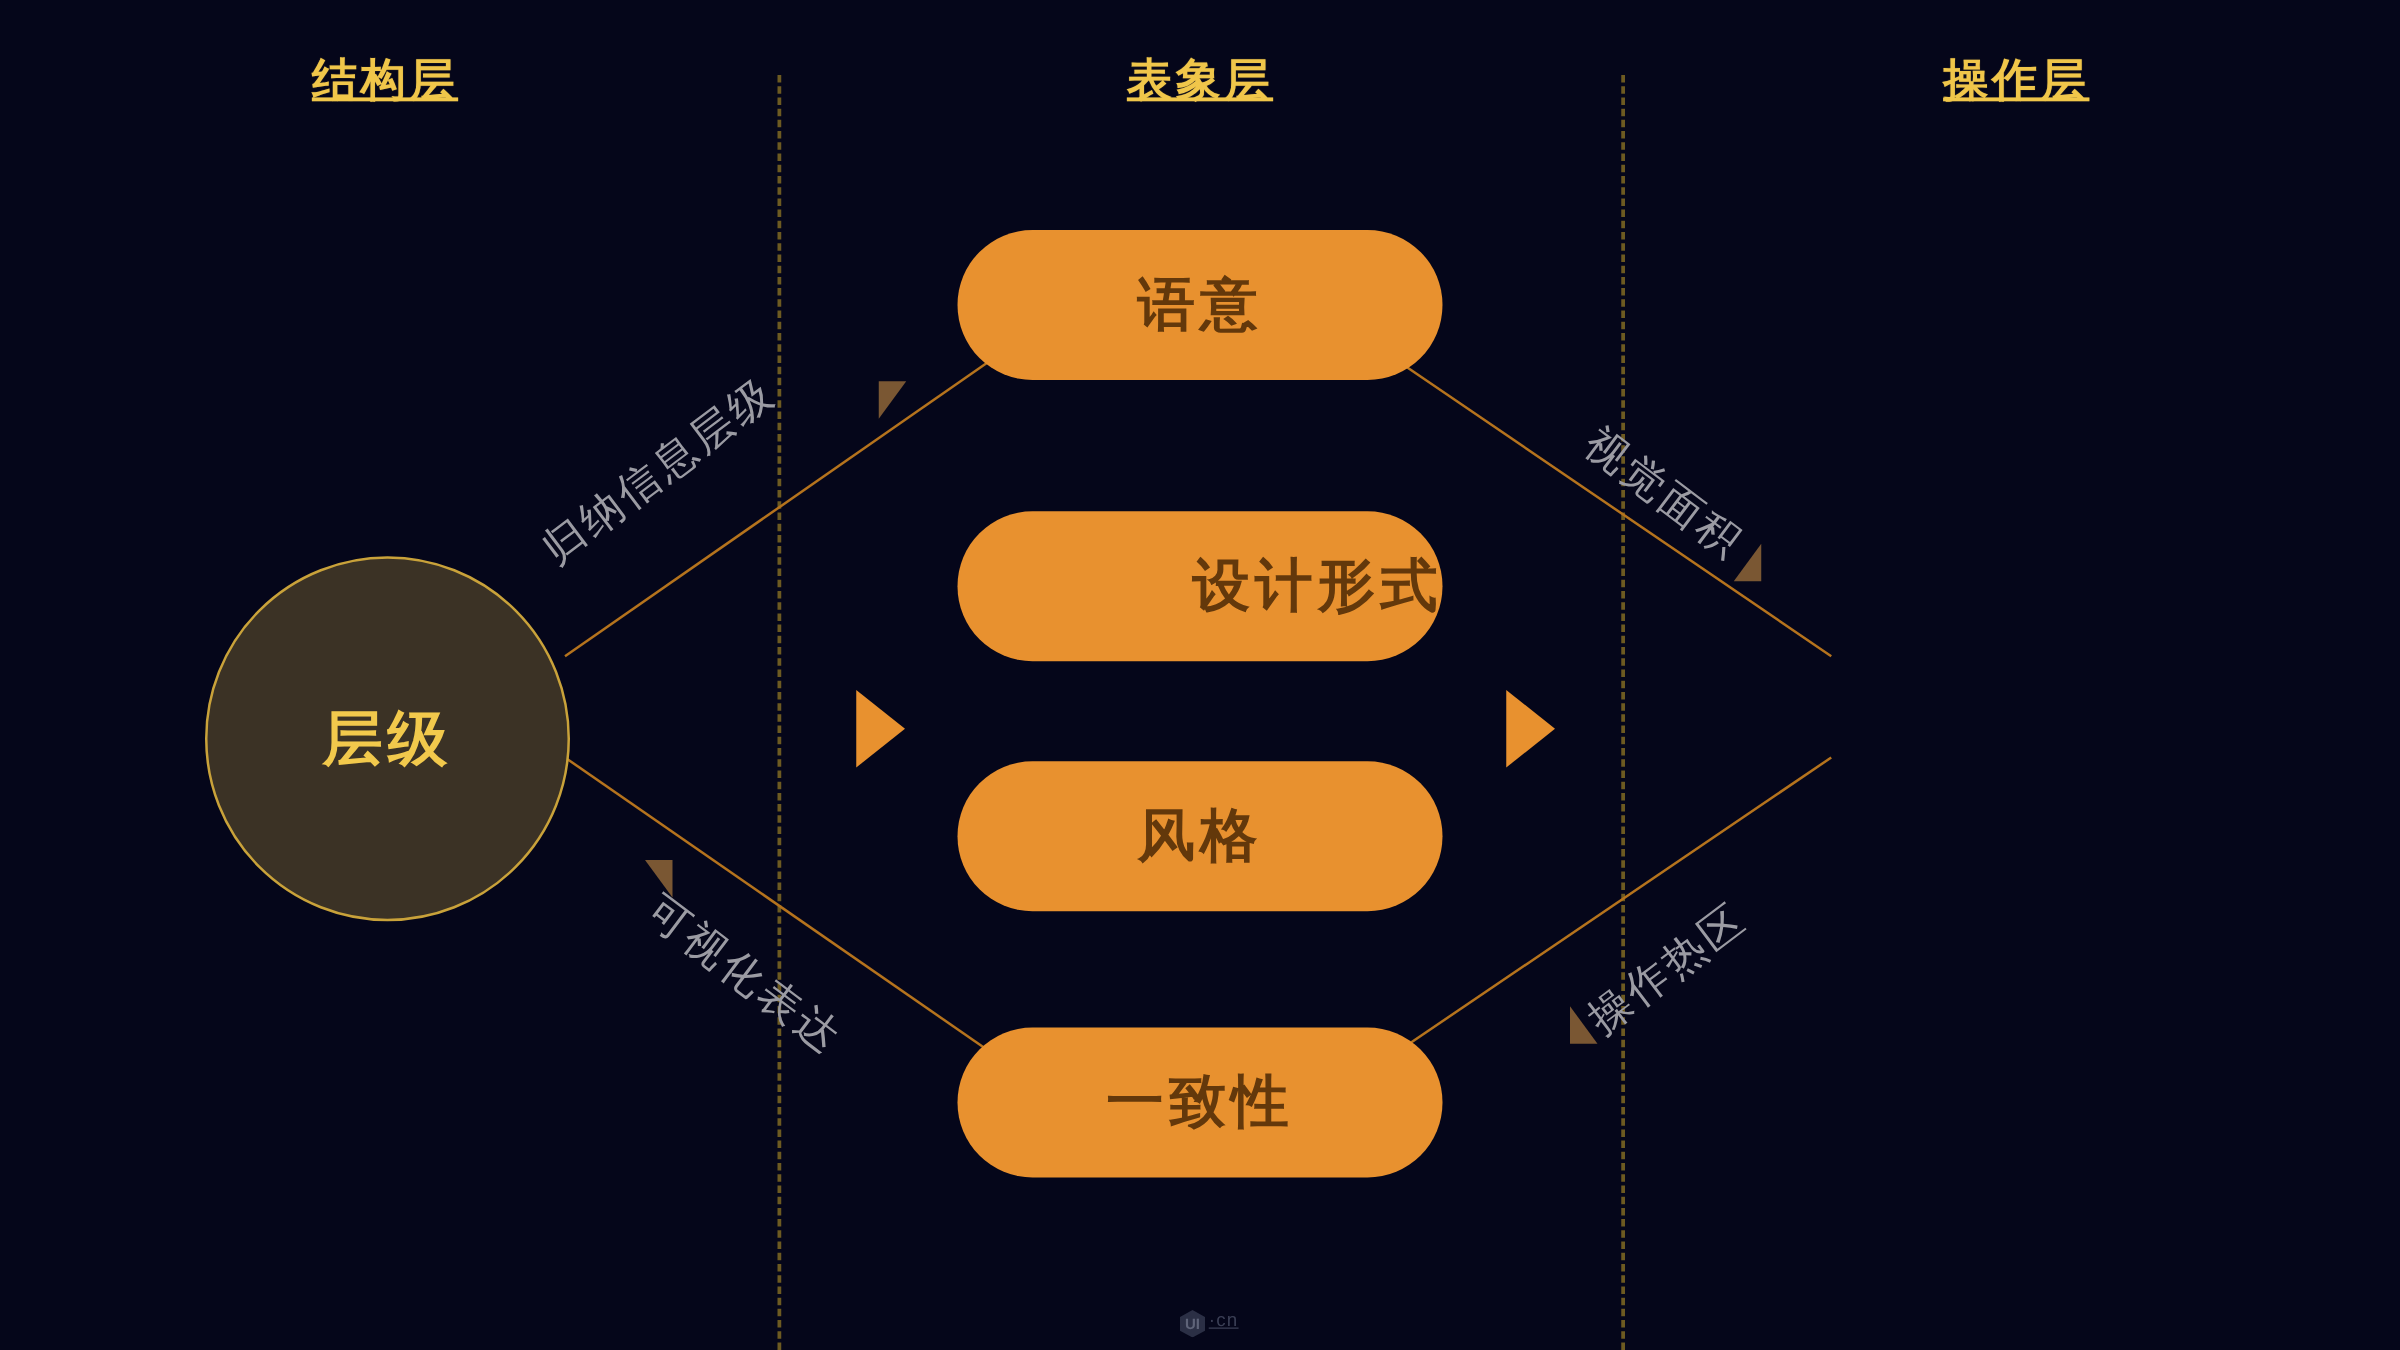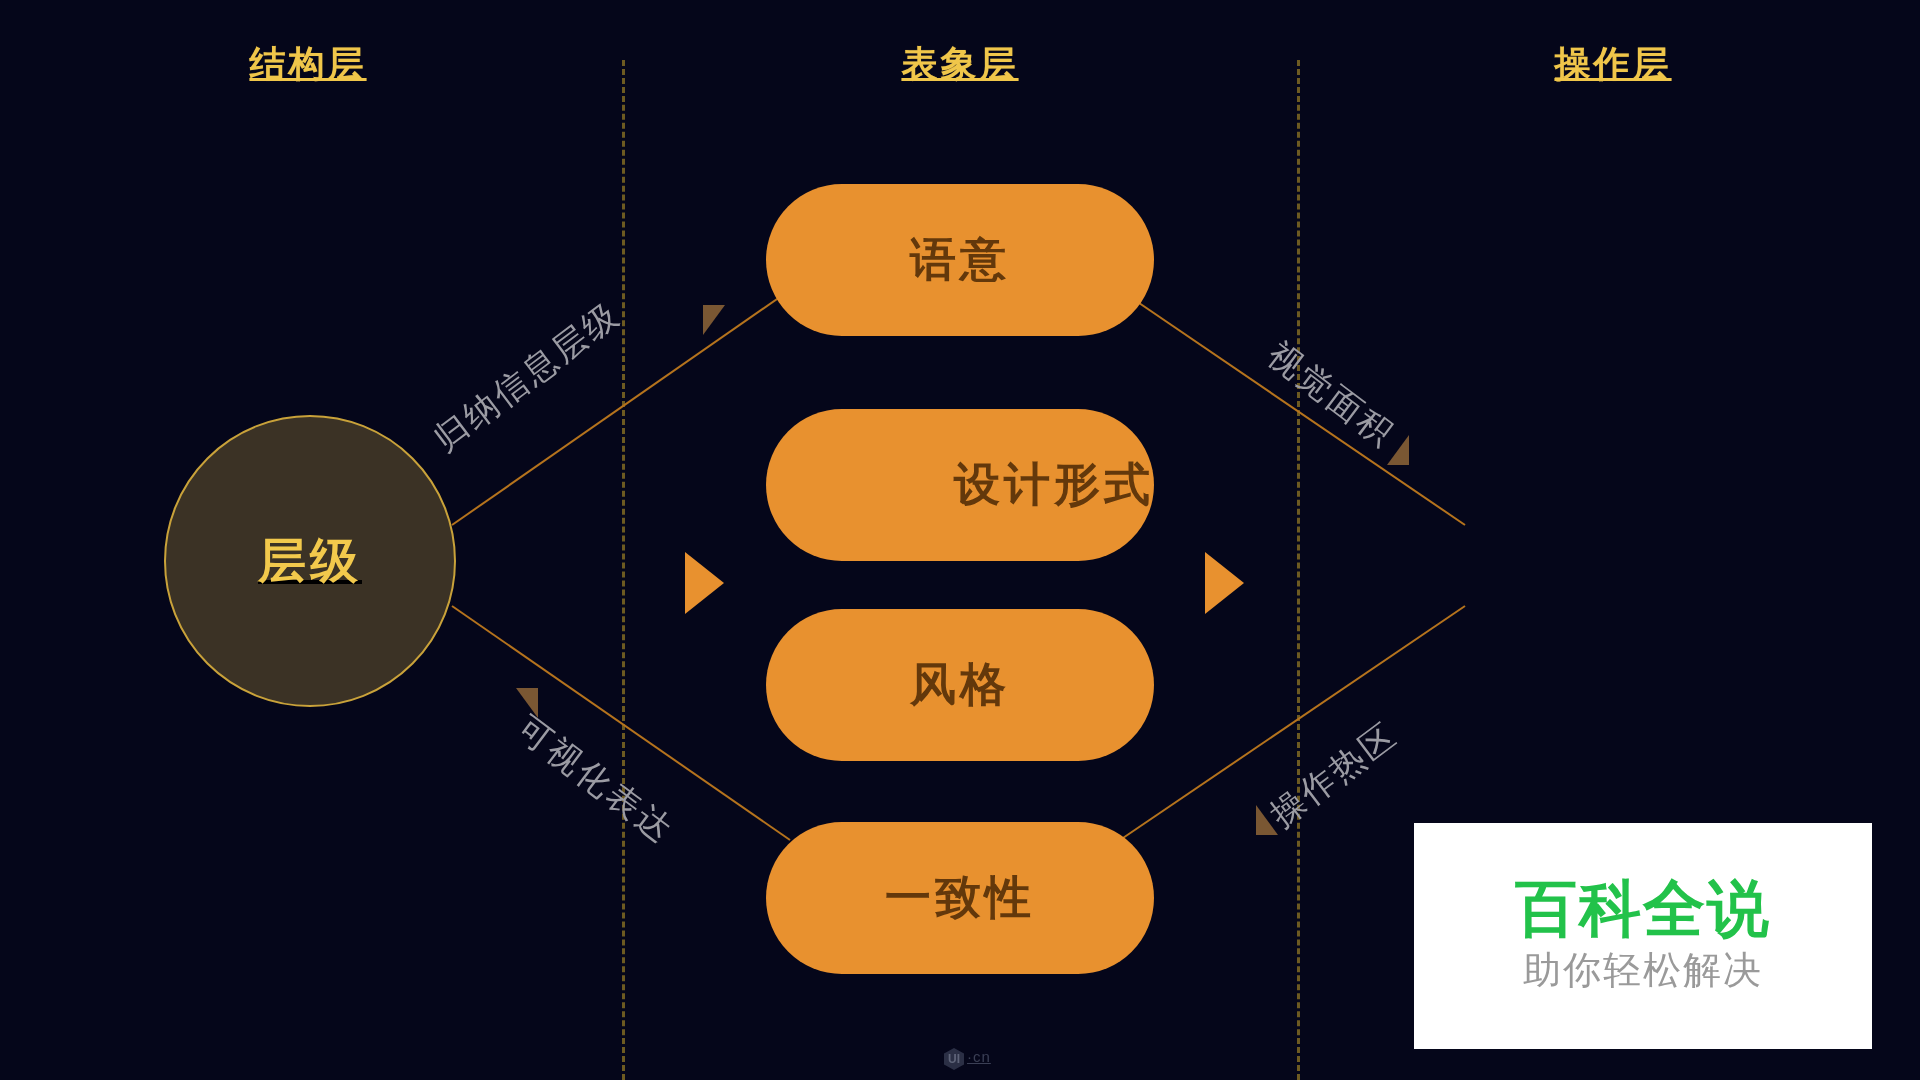--- a/index.html
+++ b/index.html
@@ -64,29 +64,29 @@
     align-items: center;
     justify-content: center;
     box-sizing: border-box;
   }
   .circle-label {
     color: #f2c94c;
     font-size: 48px;
     font-weight: bold;
     letter-spacing: 4px;
   }
-  #circle-left  { left: 164px;  top: 415px; text-decoration: underline; }
+  #circle-left  { left: 164px;  top: 445px; }
   #circle-right { left: 1455px; top: 437px; }
 
   
   .pill {
     position: absolute;
     left: 766px;
     width: 388px;
-    height: 152px;
+    height: 120px;
     background: #e8912f;
     border-radius: 76px;
     display: flex;
     align-items: center;
     justify-content: center;
   }
   .pill-label {
     color: #63380b;
     font-size: 46px;
     font-weight: bold;
@@ -247,23 +247,19 @@
   <div class="edge-label" id="edge-label-0">归纳信息层级</div>
   <div class="edge-label" id="edge-label-1">可视化表达</div>
   <div class="edge-label" id="edge-label-2">视觉面积</div>
   <div class="edge-label" id="edge-label-3">操作热区</div>
 
   <div class="tri-marker" id="tri-0"></div>
   <div class="tri-marker" id="tri-1"></div>
   <div class="tri-marker" id="tri-2"></div>
   <div class="tri-marker" id="tri-3"></div>
 
-  <div id="watermark-card">
-    <div id="watermark-title">百科全说</div>
-    <div id="watermark-subtitle">助你轻松解决</div>
-  </div>
 
   <div id="site-mark">
     <div id="site-mark-badge">UI</div>
     <div id="site-mark-text">·cn</div>
   </div>
 
 </div>
 
 </body></html>

